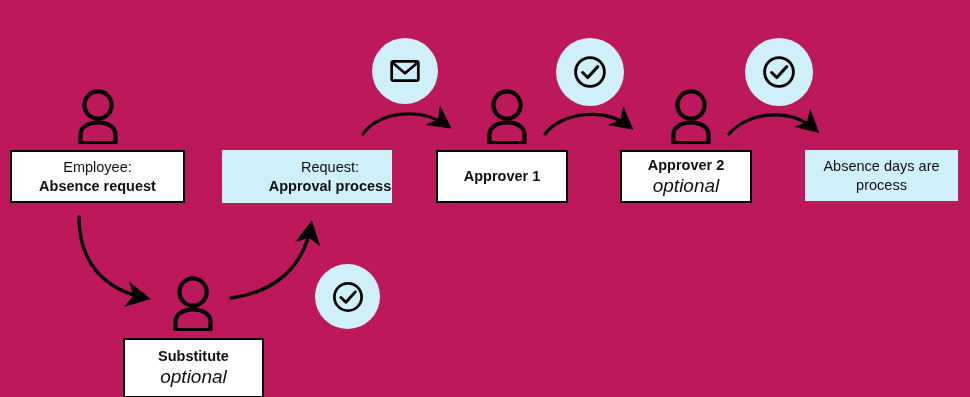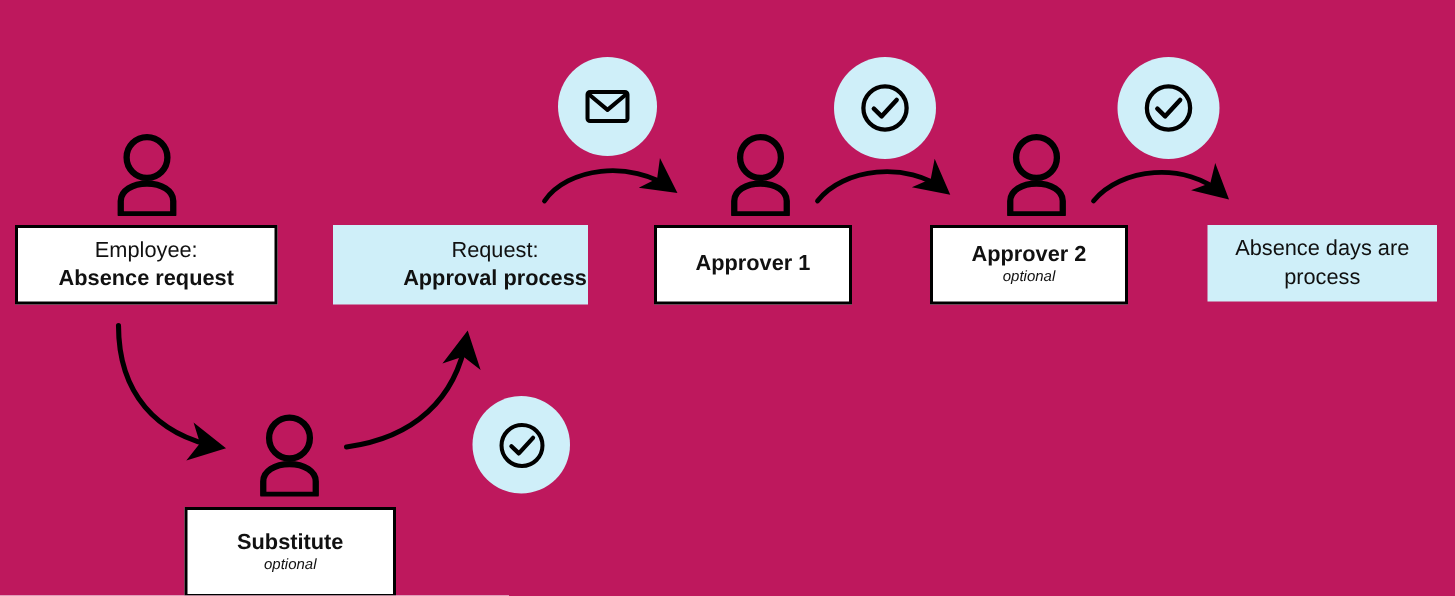--- a/index.html
+++ b/index.html
@@ -39,21 +39,21 @@
   }
   .line-normal {
     font-size: 14.5px;
     font-weight: 400;
   }
   .line-bold {
     font-size: 14.5px;
     font-weight: 700;
   }
   .line-italic {
-    font-size: 10px;
+    font-size: 19px;
     font-weight: 400;
     font-style: italic;
   }
   .badge {
     position: absolute;
     border-radius: 50%;
     background: #cfeff9;
     display: flex;
     align-items: center;
     justify-content: center;

